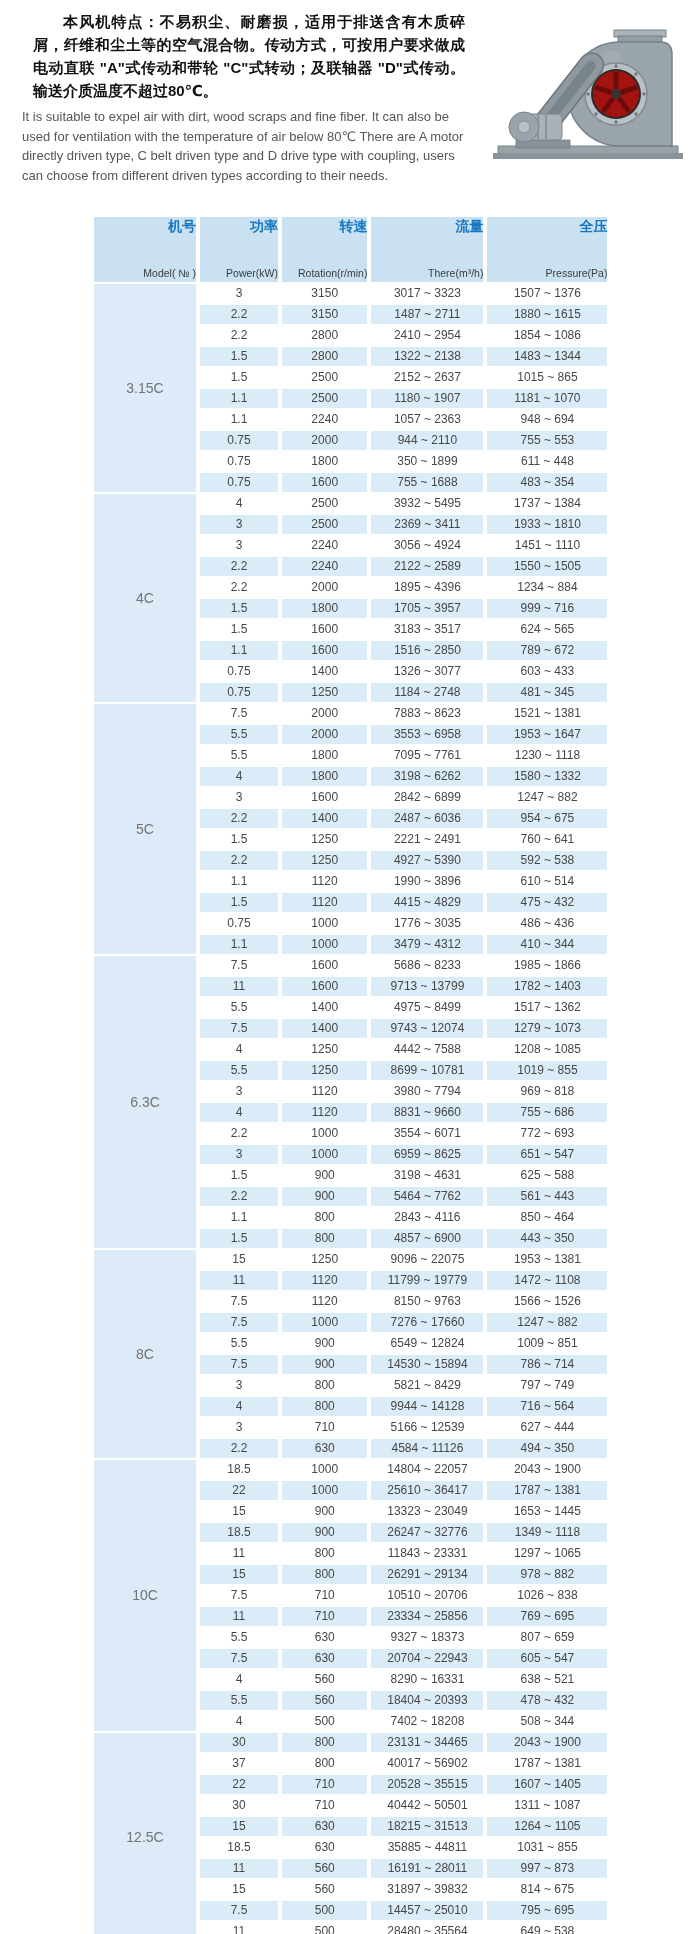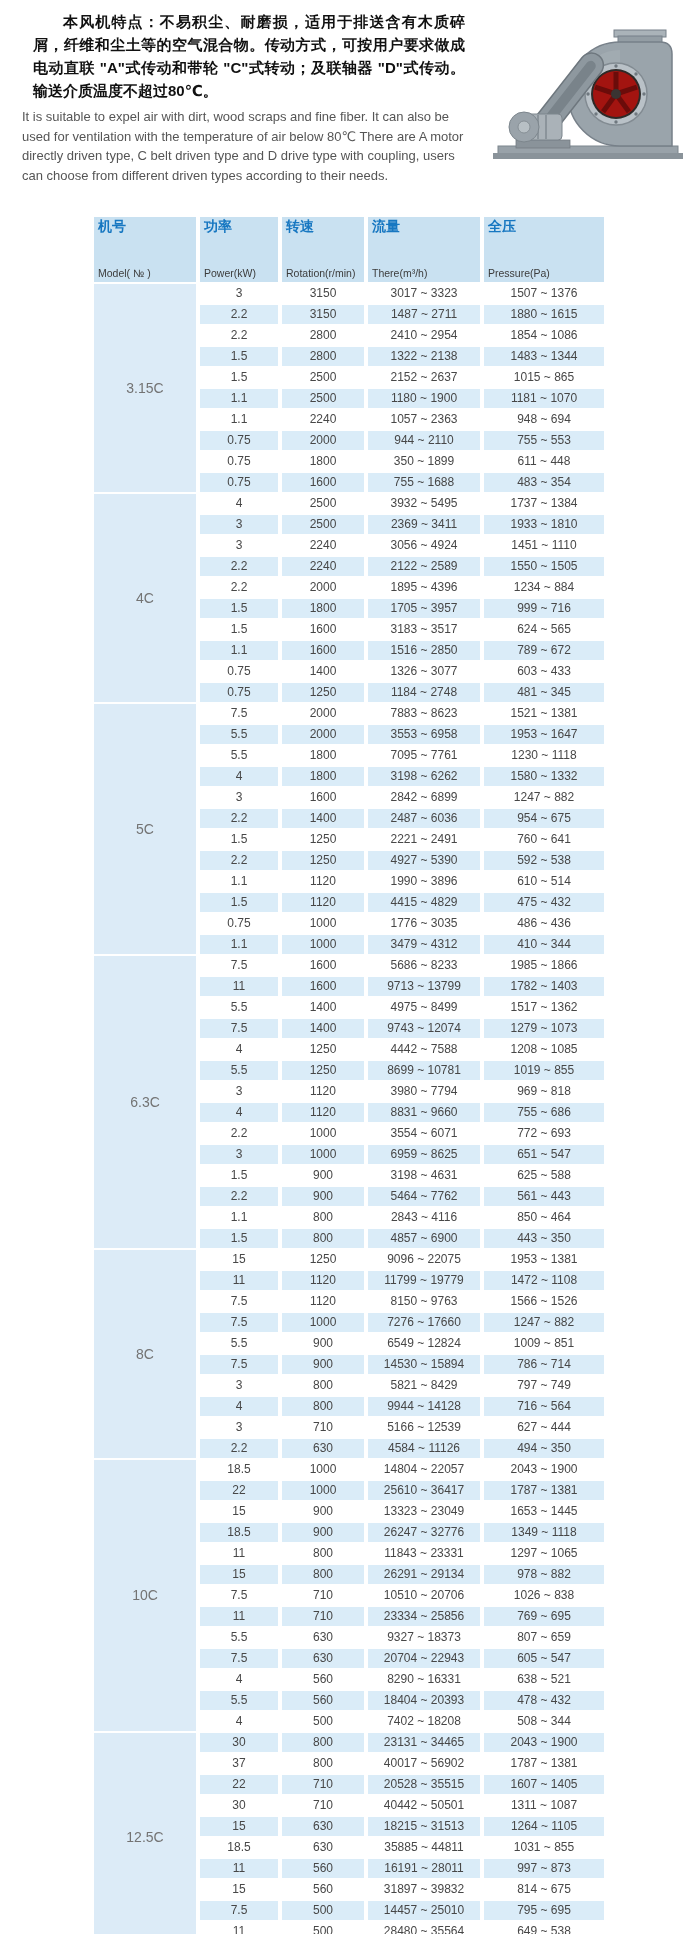--- a/index.html
+++ b/index.html
@@ -30,22 +30,22 @@
     position:absolute;left:90px;top:215px;
     border-collapse:separate;border-spacing:4px 2px;
     table-layout:fixed;
   }
   .spec-table col.c-model{width:102px;}
   .spec-table col.c-power{width:78px;}
   .spec-table col.c-rot{width:82px;}
   .spec-table col.c-vol{width:112px;}
   .spec-table col.c-pre{width:120px;}
   .spec-table th{
-    background:var(--header-bg);height:38px;padding:1px 0 2px 4px;
-    text-align:left;vertical-align:middle;font-weight:normal;
+    background:var(--header-bg);height:38px;padding:1px 0 2px 16px;
+    text-align:right;vertical-align:middle;font-weight:normal;
   }
   .h-zh{font-size:14px;font-weight:bold;color:var(--accent);line-height:17px;}
   .h-en{font-size:10.5px;color:#3c3c3c;line-height:13px;margin-top:32px;}
   .spec-table td{
     height:19px;line-height:19px;padding:0;text-align:center;
     font-size:12px;color:var(--text-dark);white-space:nowrap;
   }
   td.model-cell{
     background:var(--model-bg);vertical-align:middle;
     font-size:14px;line-height:15px;color:#737373;
@@ -168,21 +168,21 @@
         </tr>
         <tr>
           <td class="data-cell">1.5</td>
           <td class="data-cell">2500</td>
           <td class="data-cell">2152 ~ 2637</td>
           <td class="data-cell">1015 ~ 865</td>
         </tr>
         <tr>
           <td class="data-cell alt">1.1</td>
           <td class="data-cell alt">2500</td>
-          <td class="data-cell alt">1180 ~ 1900</td>
+          <td class="data-cell alt">1180 ~ 1907</td>
           <td class="data-cell alt">1181 ~ 1070</td>
         </tr>
         <tr>
           <td class="data-cell">1.1</td>
           <td class="data-cell">2240</td>
           <td class="data-cell">1057 ~ 2363</td>
           <td class="data-cell">948 ~ 694</td>
         </tr>
         <tr>
           <td class="data-cell alt">0.75</td>

